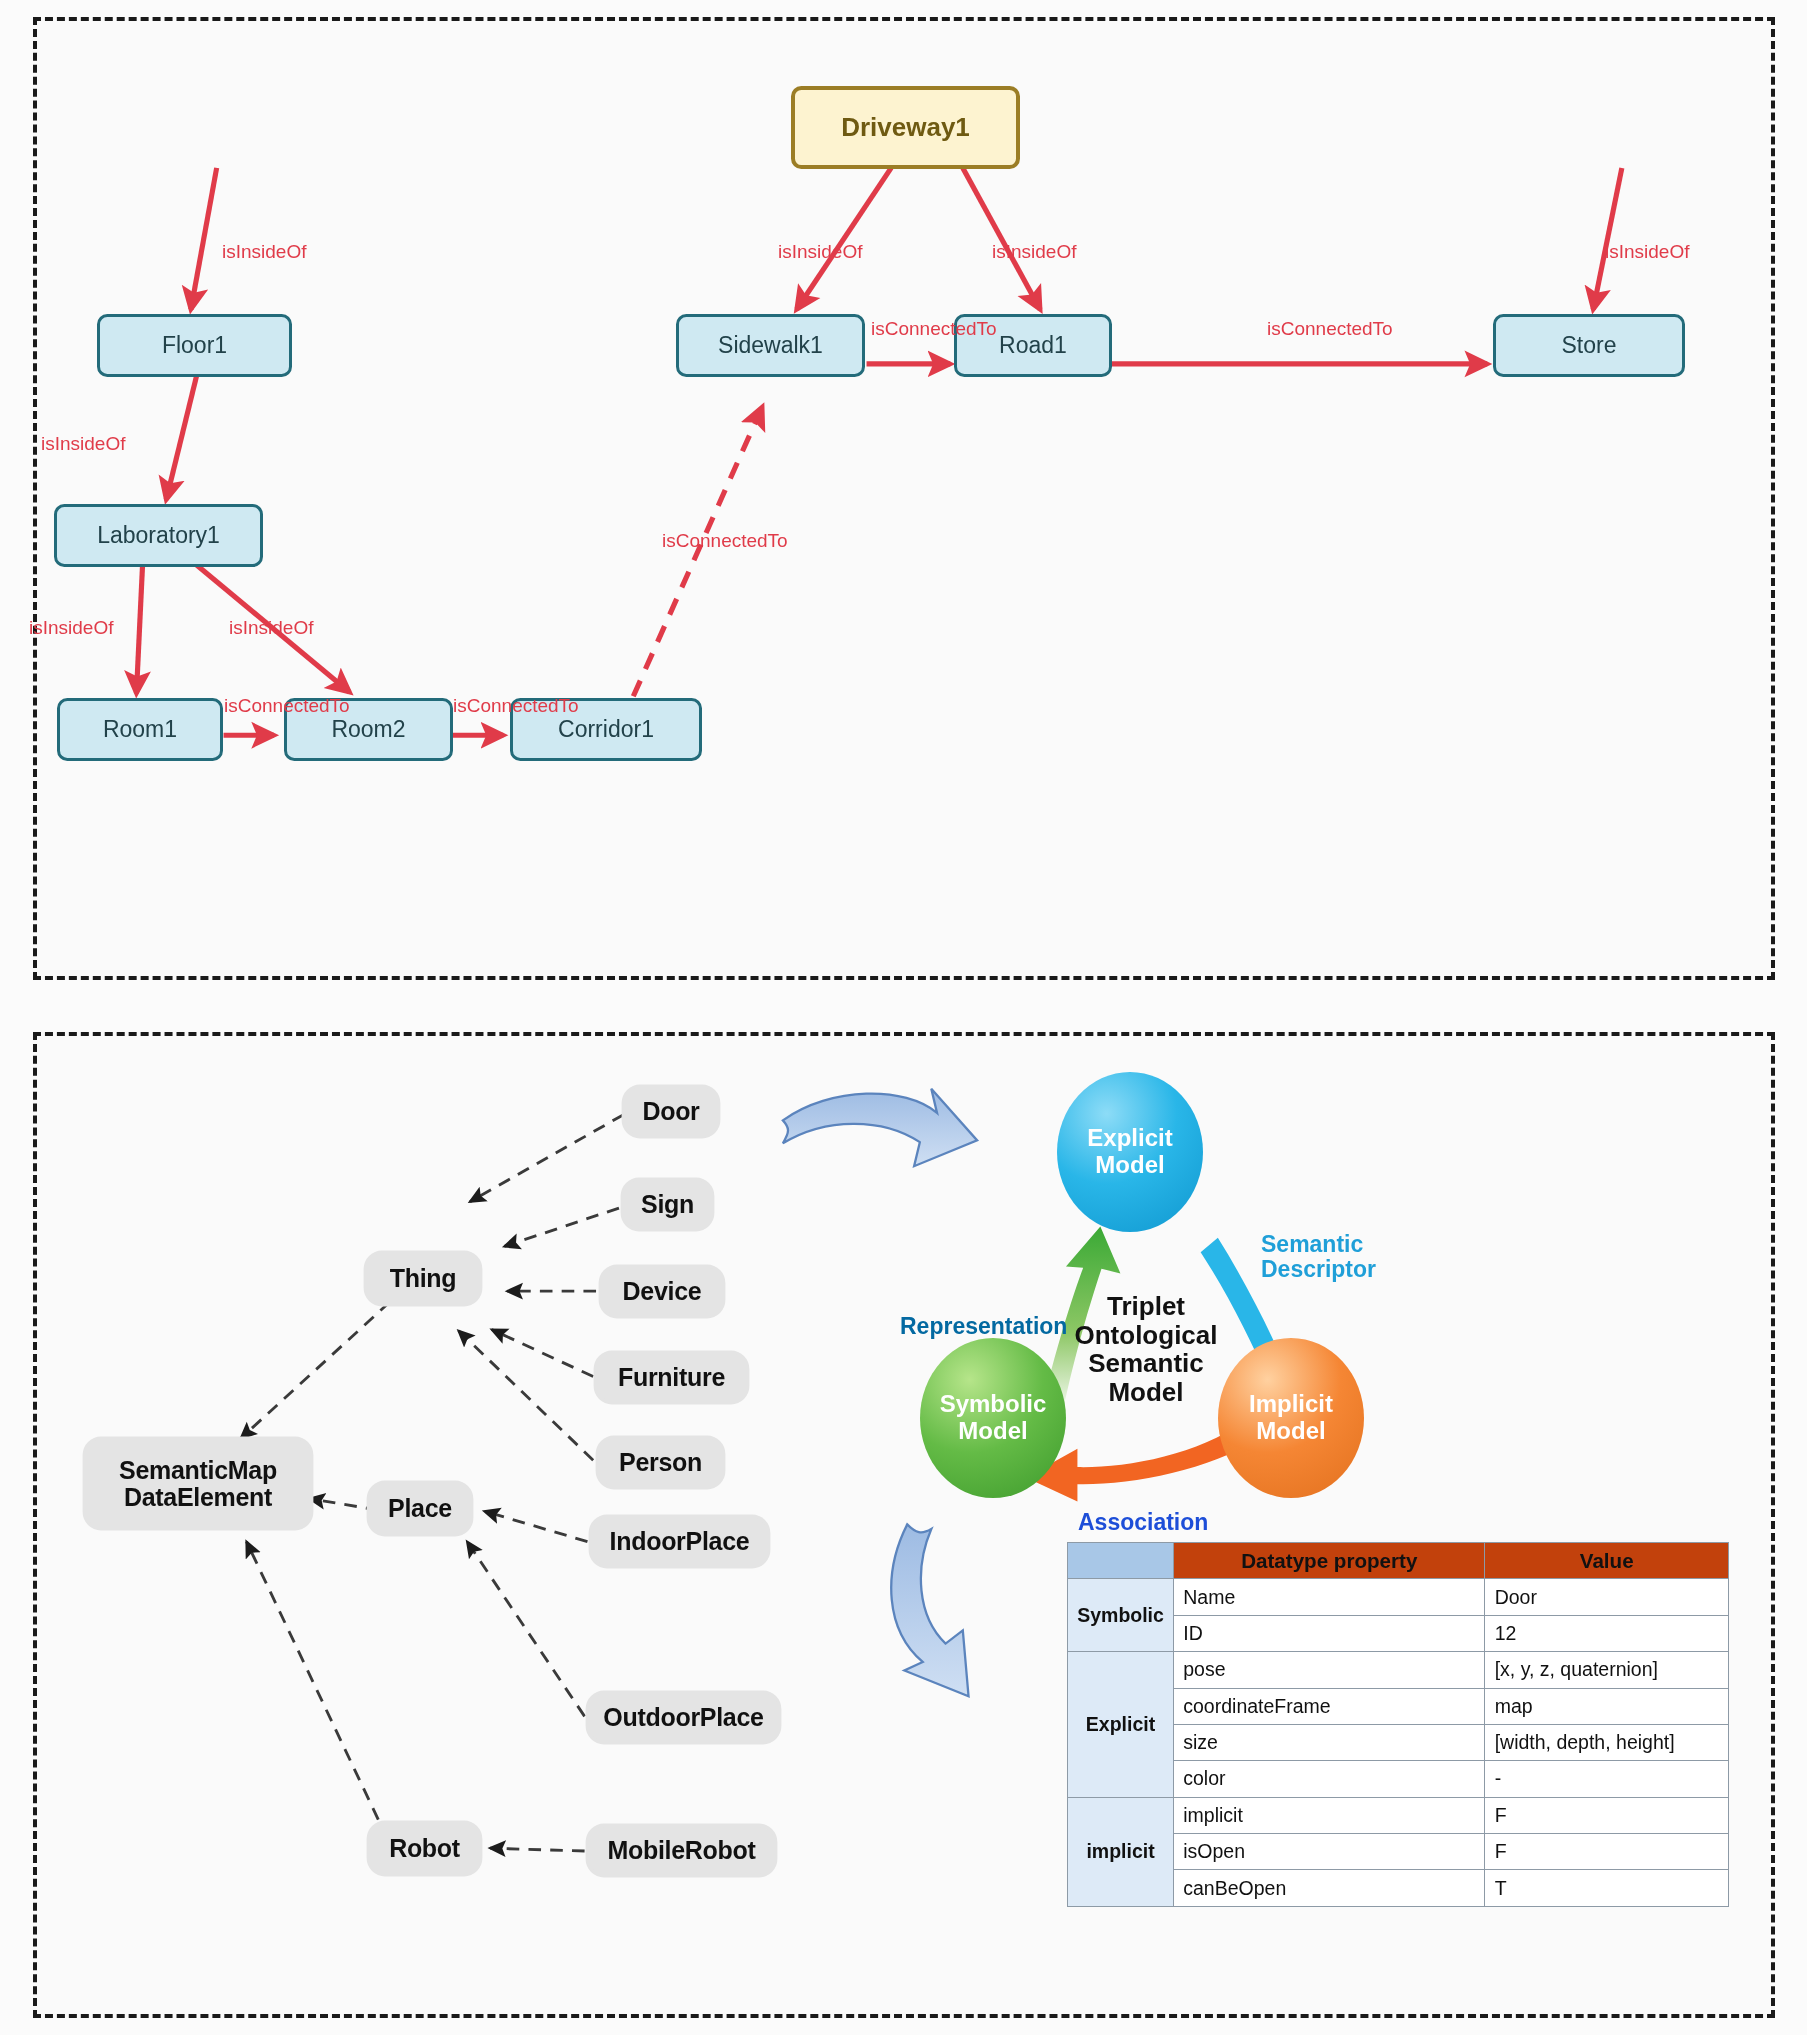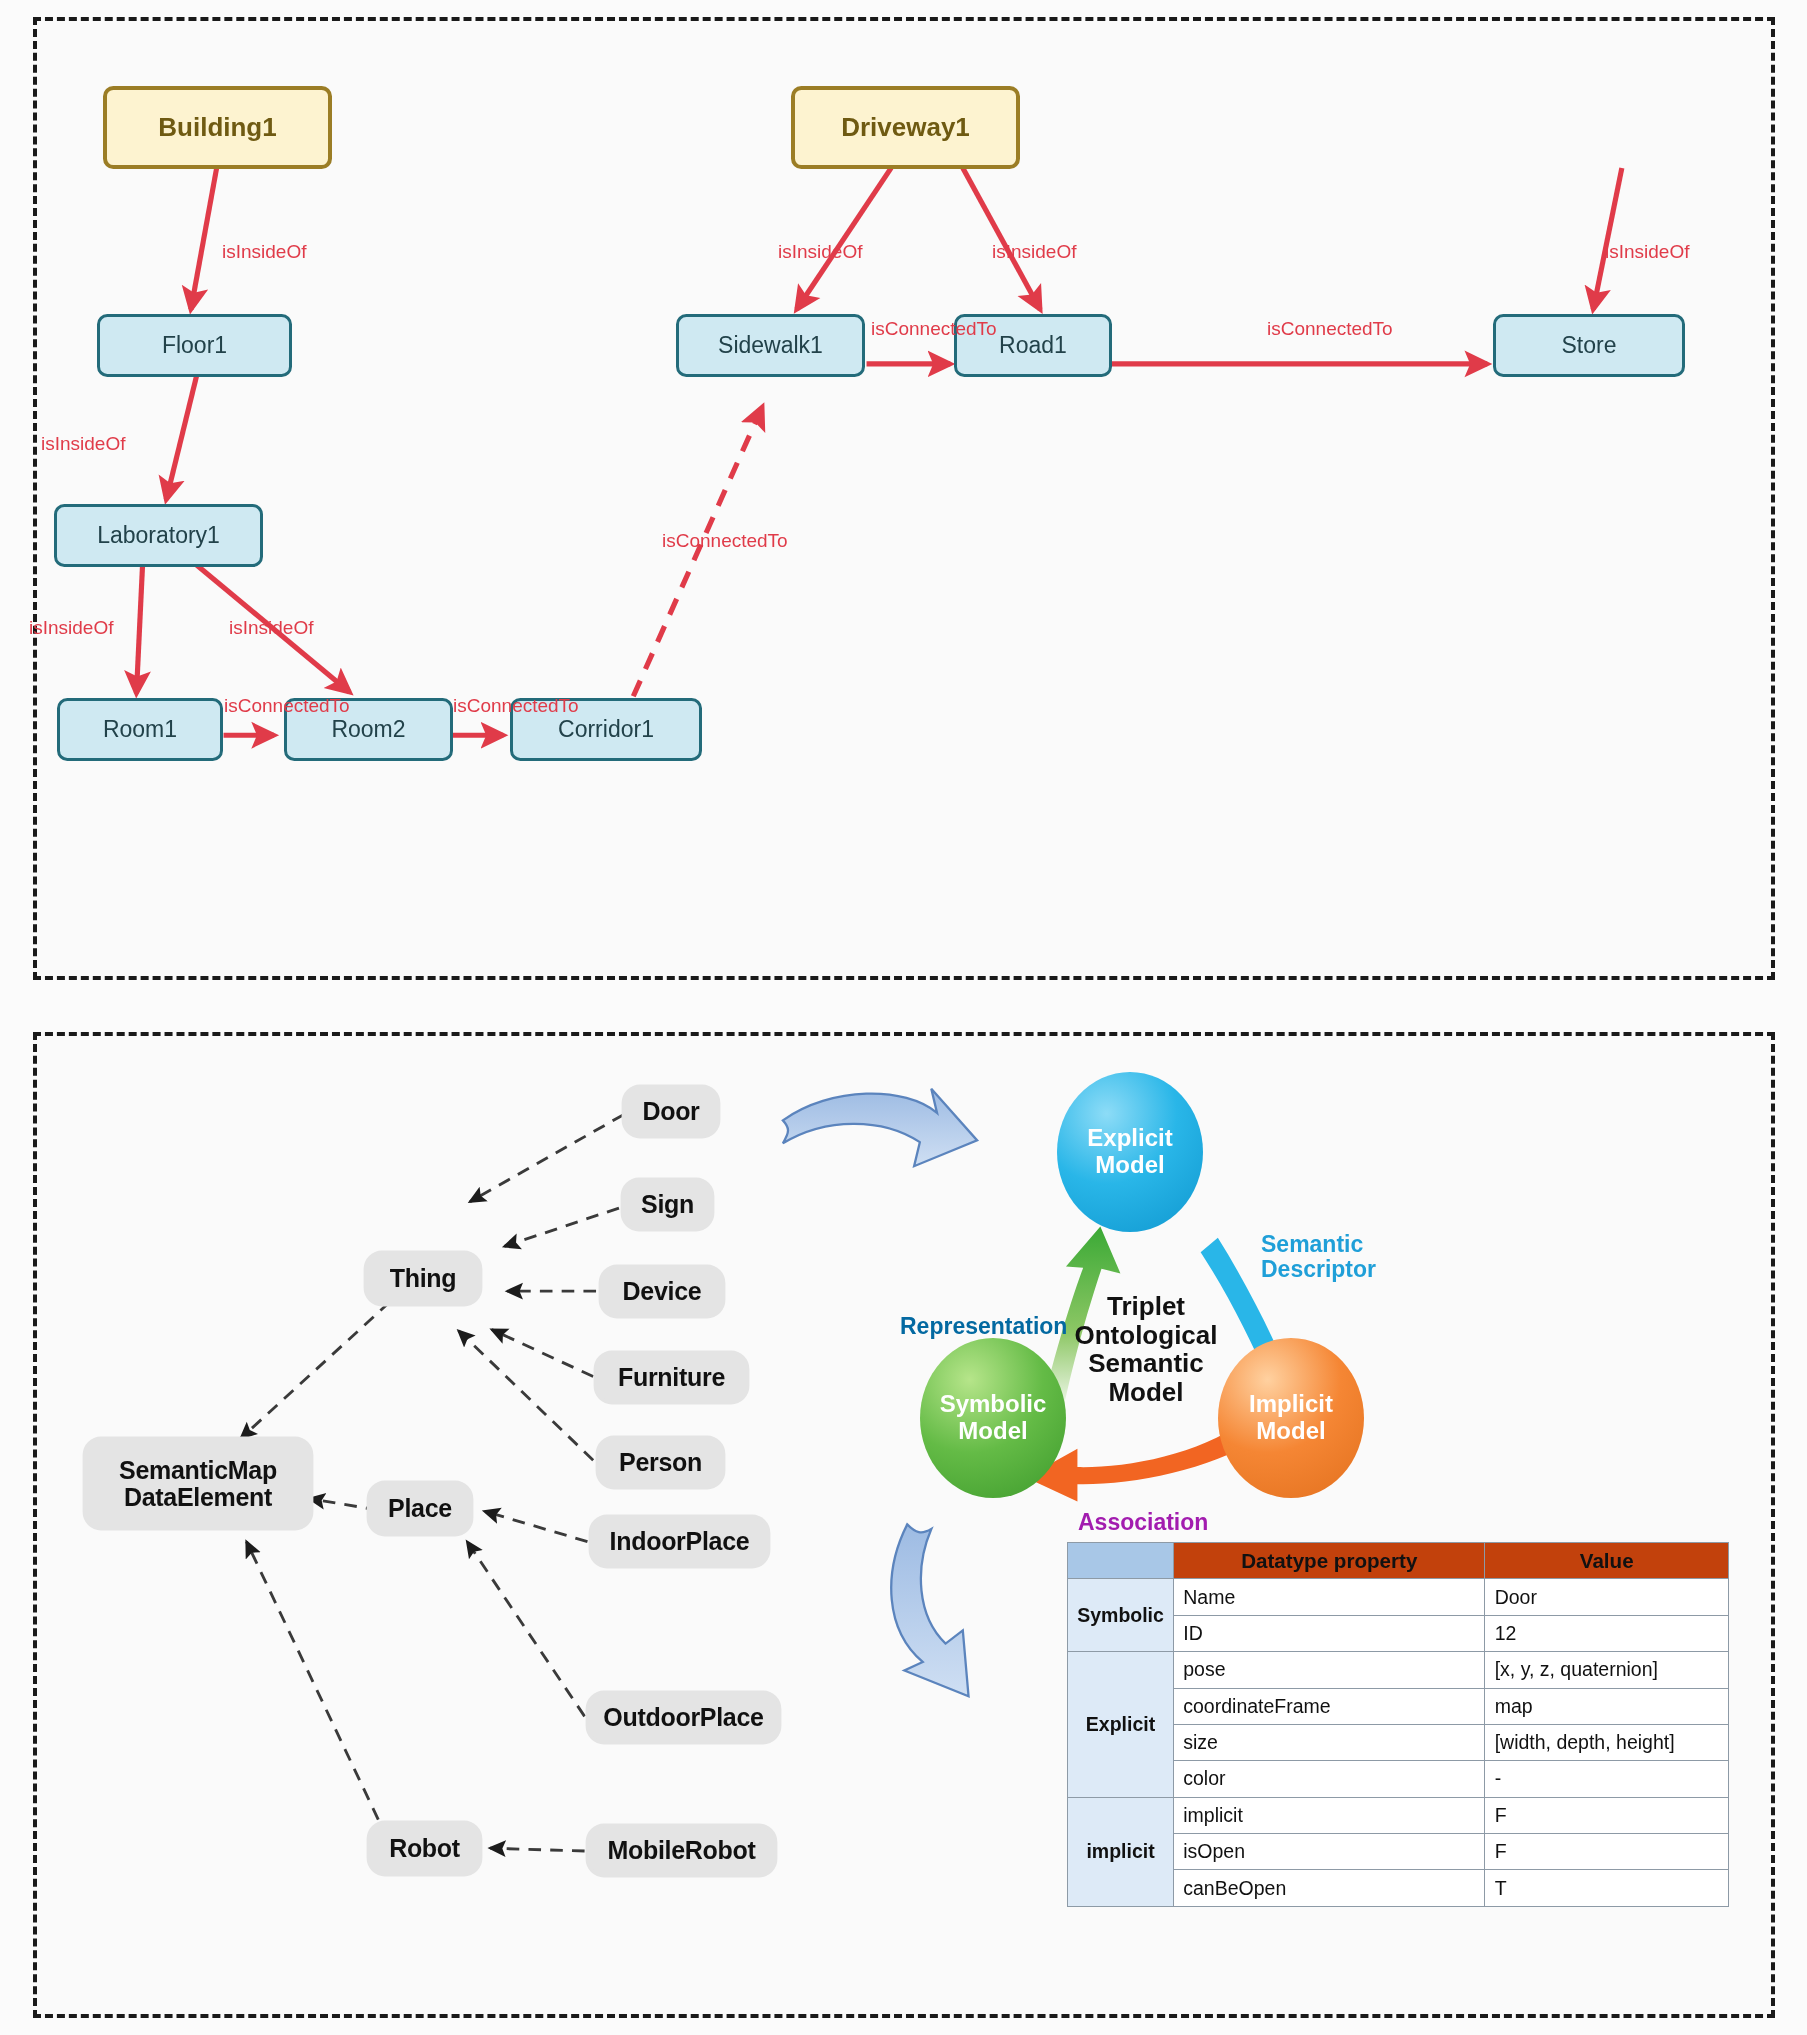--- a/index.html
+++ b/index.html
@@ -229,23 +229,20 @@
 
     <path d="M1815 2470 C1835 2380, 1865 2280, 1890 2212 L1860 2210 L1920 2140 L1955 2222 L1922 2214 C1898 2285, 1870 2385, 1852 2475 Z" fill="url(#gradRep)" stroke="none"></path>
 
     <path d="M2125 2160 C2175 2240, 2215 2320, 2245 2390 L2278 2372 L2270 2470 L2182 2428 L2213 2408 C2183 2340, 2145 2262, 2095 2185 Z" fill="#29b6e8" stroke="none"></path>
 
     <path d="M2170 2480 C2090 2540, 1960 2562, 1880 2560 L1880 2528 L1790 2578 L1880 2620 L1880 2590 C1970 2592, 2110 2566, 2192 2512 Z" fill="#f26522" stroke="none"></path>
   </svg>
 
   <div class="panel" id="panel-top"></div>
 
-  <div class="node node-building" style="left:103px; top:86px; width:229px; height:83px;">
-    <span>Building1</span>
-  </div>
   <div class="node node-building" style="left:791px; top:86px; width:229px; height:83px;">
     <span>Driveway1</span>
   </div>
 
   <div class="node node-place" style="left:97px; top:314px; width:195px; height:63px;">
     <span>Floor1</span>
   </div>
   <div class="node node-place" style="left:676px; top:314px; width:189px; height:63px;">
     <span>Sidewalk1</span>
   </div>
@@ -342,21 +339,21 @@
     <div>Triplet</div>
     <div>Ontological</div>
     <div>Semantic</div>
     <div>Model</div>
   </div>
 
   <div class="cycle-label" style="left:1261px; top:1232px; color:#1f9fd8;">
     <div>Semantic</div>
     <div>Descriptor</div>
   </div>
-  <div class="cycle-label" style="left:1078px; top:1510px; color:#a21caf;">
+  <div class="cycle-label" style="left:1078px; top:1510px; color:#1d4ed8;">
     <div>Association</div>
   </div>
   <div class="cycle-label" style="left:900px; top:1314px; color:#0369a1;">
     <div>Representation</div>
   </div>
 
   <table id="prop-table">
     <thead>
       <tr>
         <th class="corner"></th>

